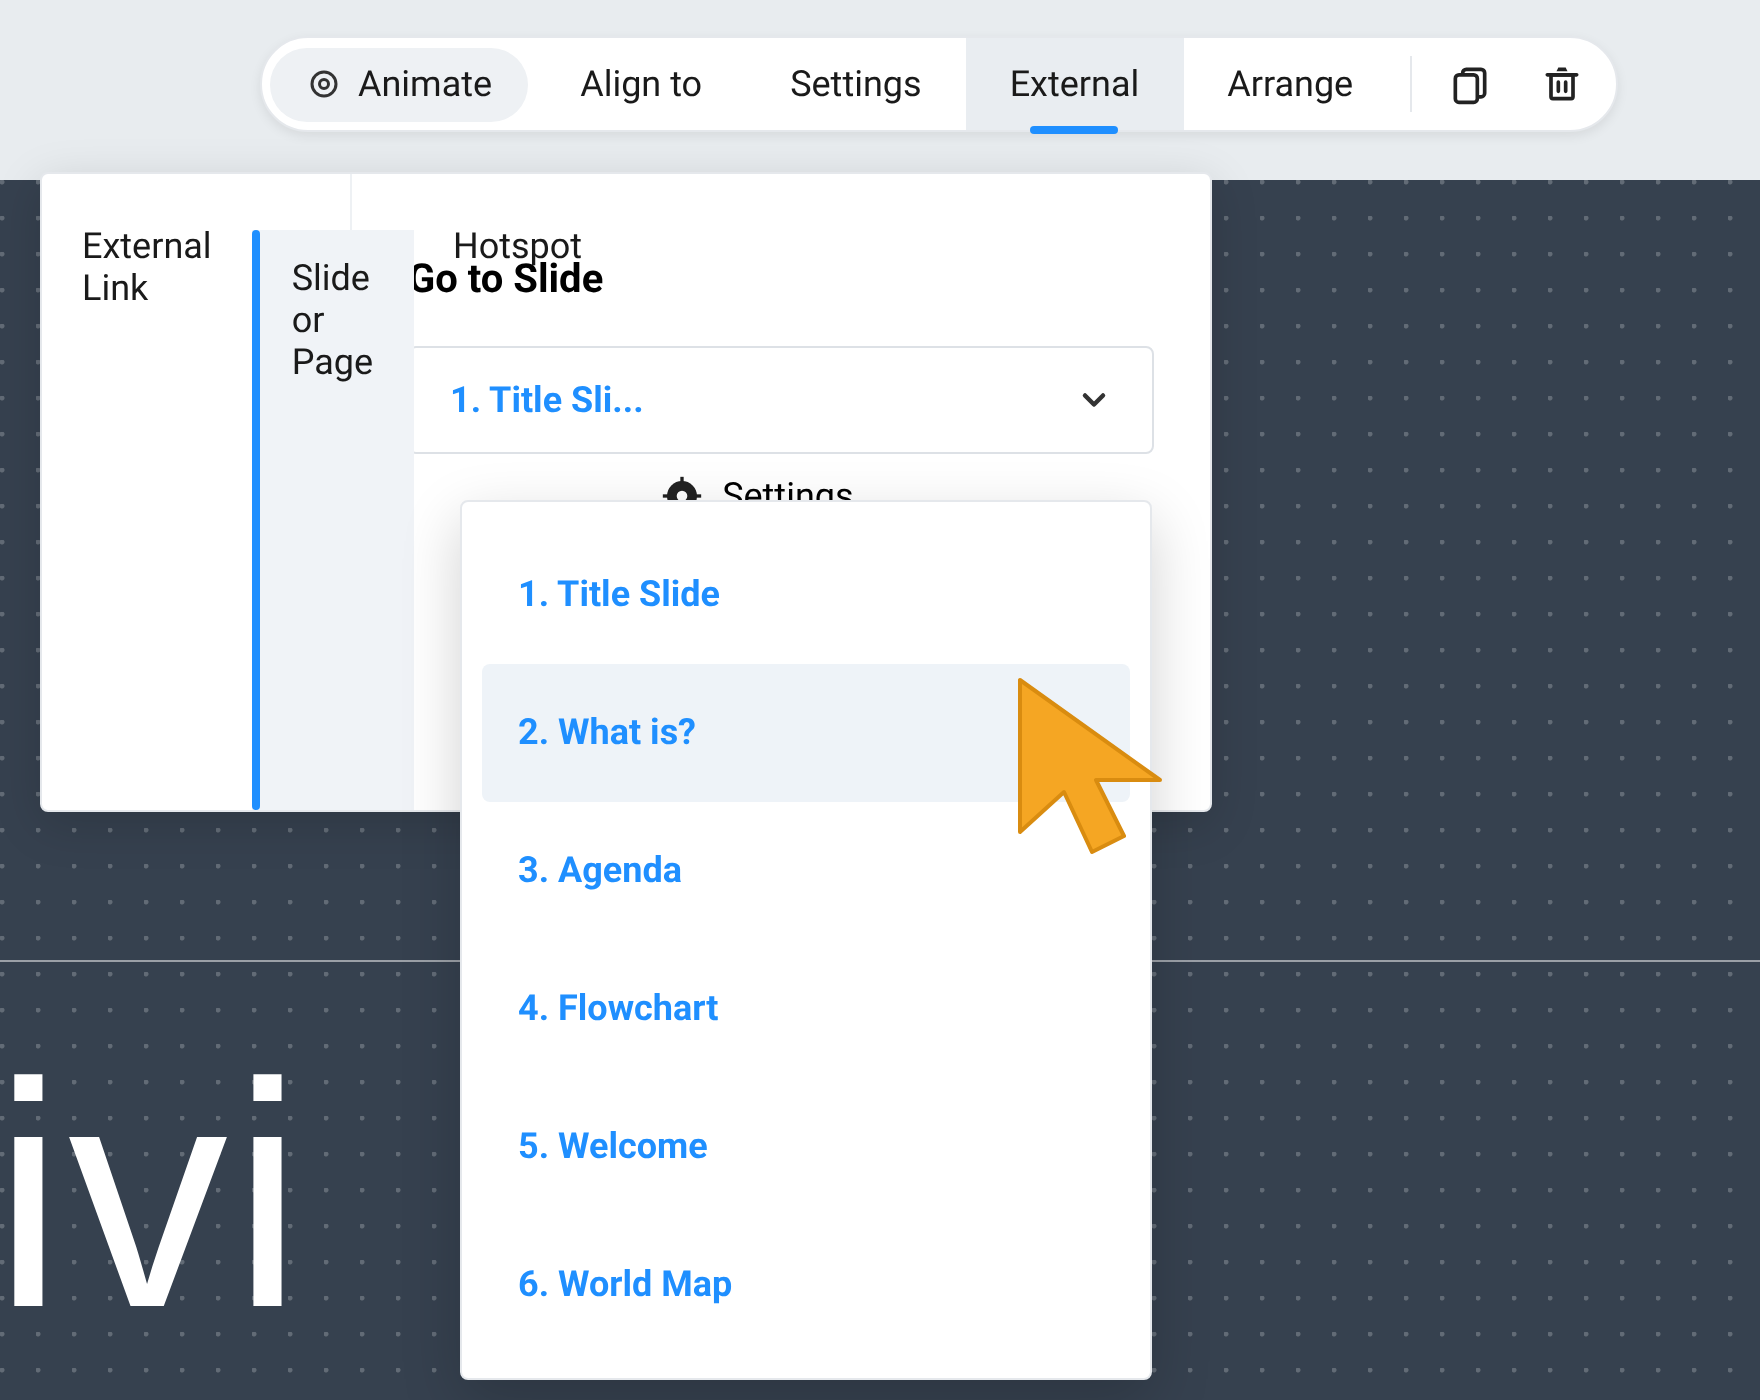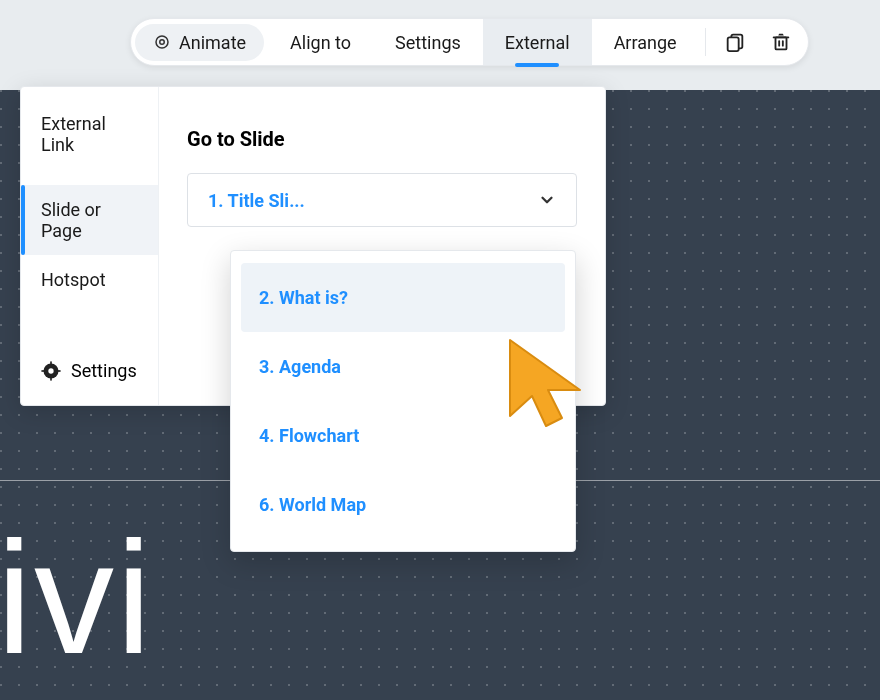--- a/index.html
+++ b/index.html
@@ -77,23 +77,23 @@
     top: 86px; left: 20px;
     width: 586px;
     background:#fff;
     border:1px solid #e5e8ec;
     border-radius:4px;
     box-shadow: 0 6px 24px rgba(0,0,0,0.15);
     display:flex;
     min-height:320px;
   }
   .panel .side {
-    width: 138px;
+    width: 155px;
     border-right:1px solid #eef1f4;
-    display:flex; flex-direction:column;
+    display:flex; flex-direction:row;
     padding-top: 12px;
   }
   .panel .side .nav-item {
     padding: 14px 20px;
     font-size:18px;
     color:#1a1a1a;
     cursor:pointer;
     position:relative;
   }
   .panel .side .nav-item.active { background:#f0f3f7;margin-top:16px; }
@@ -241,28 +241,34 @@
       <span class="chev">
         <svg width="18" height="18" viewBox="0 0 24 24" fill="none" stroke="#333" stroke-width="3" stroke-linecap="round" stroke-linejoin="round">
             <polyline points="6 9 12 15 18 9"></polyline>
           </svg>
       </span>
     </div>
   </div>
 </div>
 
 <div class="dropdown">
+  <div class="opt">
+    <span>1. Title Slide</span>
+  </div>
   <div class="opt hovered">
     <span>2. What is?</span>
   </div>
   <div class="opt">
     <span>3. Agenda</span>
   </div>
   <div class="opt">
     <span>4. Flowchart</span>
+  </div>
+  <div class="opt">
+    <span>5. Welcome</span>
   </div>
   <div class="opt">
     <span>6. World Map</span>
   </div>
 </div>
 
 <div class="cursor">
   <svg width="100" height="110" viewBox="0 0 100 110">
     <polygon points="10,6 10,82 32,62 46,92 62,84 48,56 80,56" fill="#f5a623" stroke="#d98c10" stroke-width="2" stroke-linejoin="round"></polygon>
   </svg>

